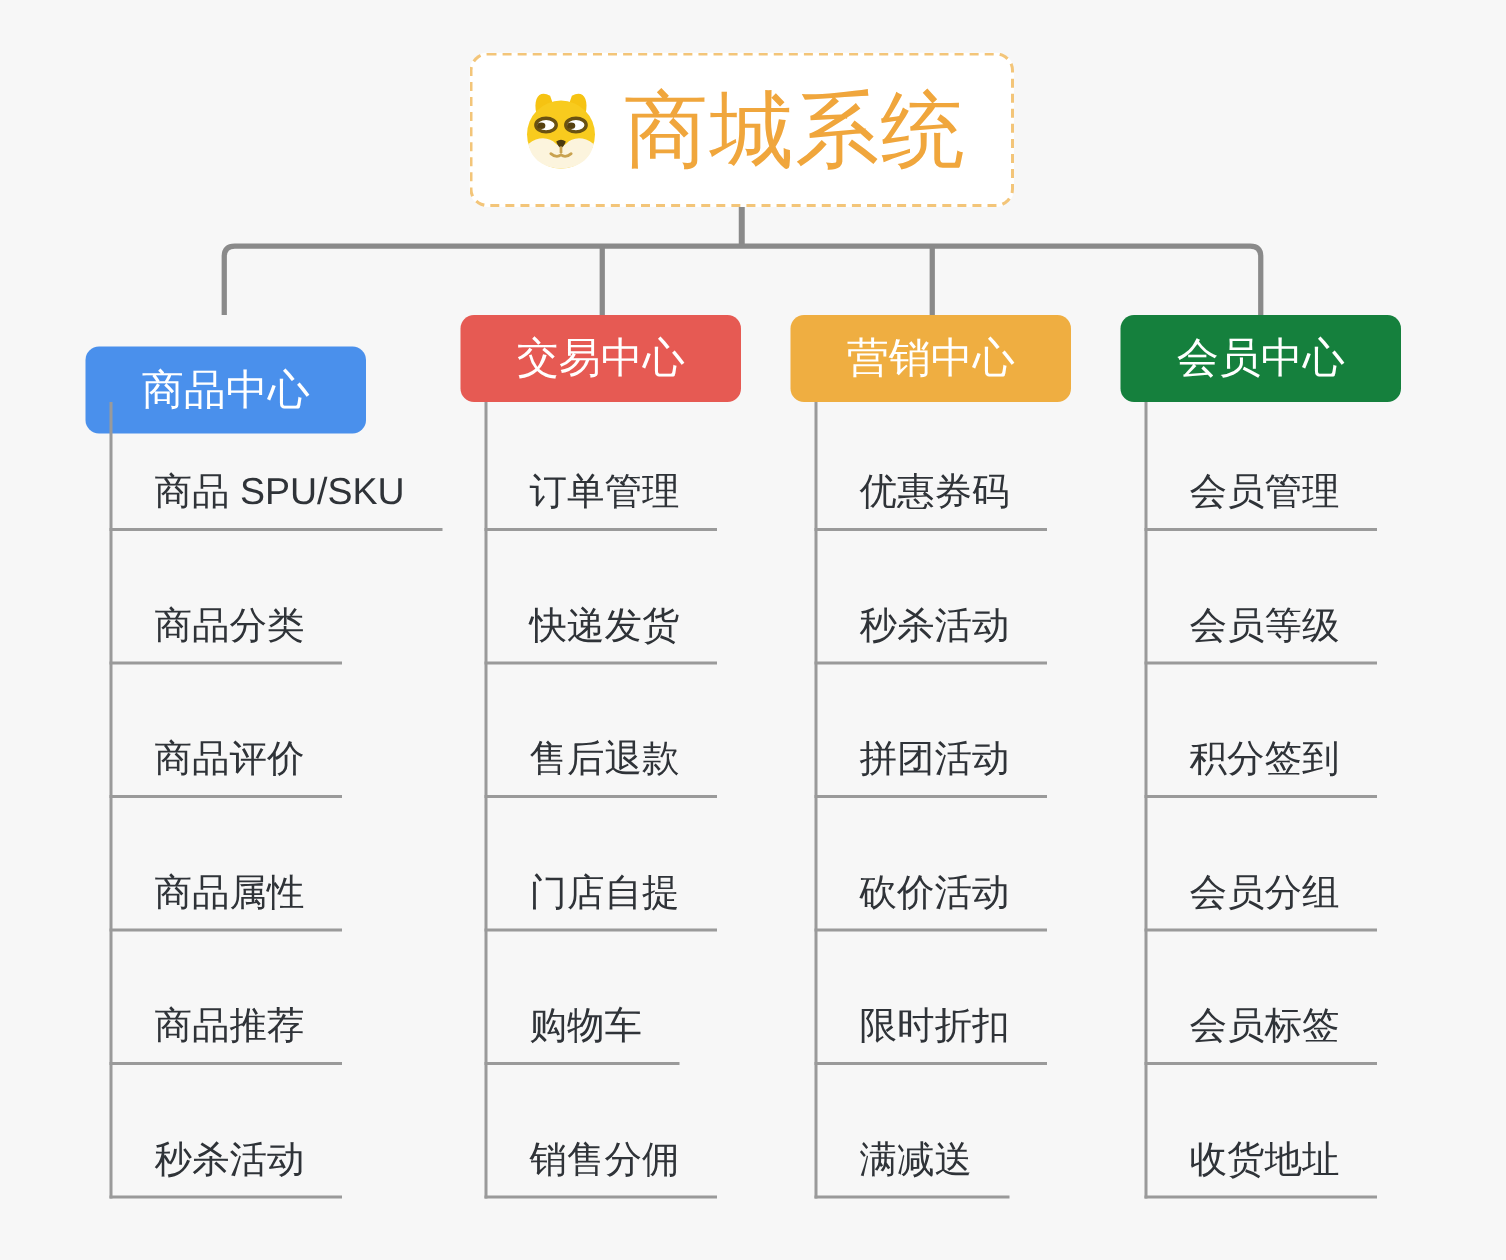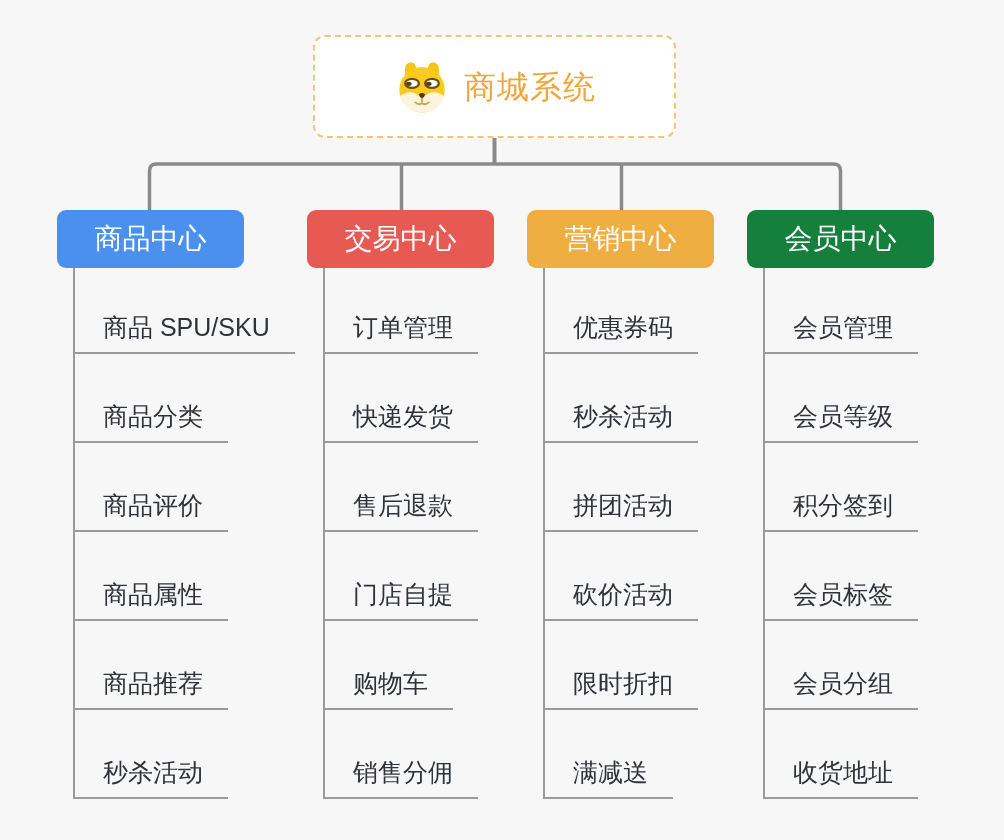--- a/index.html
+++ b/index.html
@@ -18,33 +18,33 @@
   
   .root-node {
     position:absolute; left:313px; top:35px; width:363px; height:103px;
     background:#ffffff;
     border:2px dashed #f3c579;
     border-radius:12px;
     display:flex; align-items:center; justify-content:center; gap:13px;
     cursor:default;
   }
   .root-title {
-    font-size:32px; line-height:1; letter-spacing:1px;
+    font-size:56px; line-height:1; letter-spacing:1px;
     color:#f0a63c; white-space:nowrap;
   }
   .root-icon { width:58px; height:58px; flex:0 0 auto; }
 
   
   .branch-header {
     position:absolute; top:210px; width:187px; height:58px;
     border-radius:9px;
     color:#ffffff; font-size:28px; line-height:58px; text-align:center;
     white-space:nowrap; cursor:default;
   }
-  .bh0 { left:57px;  }
+  .bh0 { left:57px;margin-top:21px;  }
   .bh1 { left:307px; }
   .bh2 { left:527px; }
   .bh3 { left:747px; }
 
   
   .branch-col { position:absolute; top:265px; }
   .bc0 { left:73px;  }
   .bc1 { left:323px; }
   .bc2 { left:543px; }
   .bc3 { left:763px; }
@@ -169,23 +169,23 @@
       <div class="leaf">
         <span class="leaf-label">会员管理</span>
       </div>
       <div class="leaf">
         <span class="leaf-label">会员等级</span>
       </div>
       <div class="leaf">
         <span class="leaf-label">积分签到</span>
       </div>
       <div class="leaf">
-        <span class="leaf-label">会员标签</span>
+        <span class="leaf-label">会员分组</span>
       </div>
       <div class="leaf">
-        <span class="leaf-label">会员分组</span>
+        <span class="leaf-label">会员标签</span>
       </div>
       <div class="leaf">
         <span class="leaf-label">收货地址</span>
       </div>
     </div>
 
 </div>
 
 </body></html>

